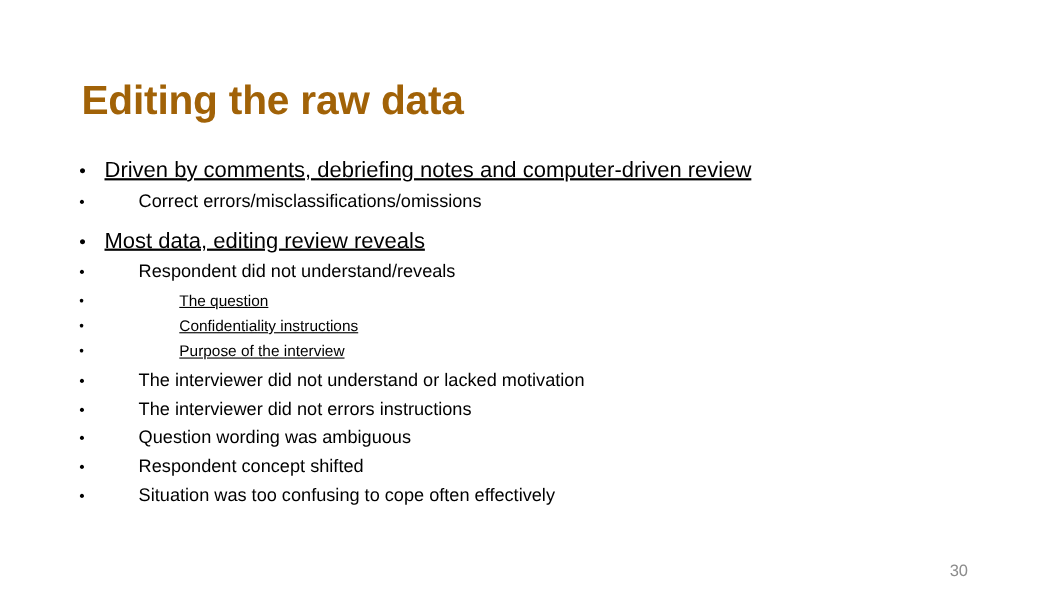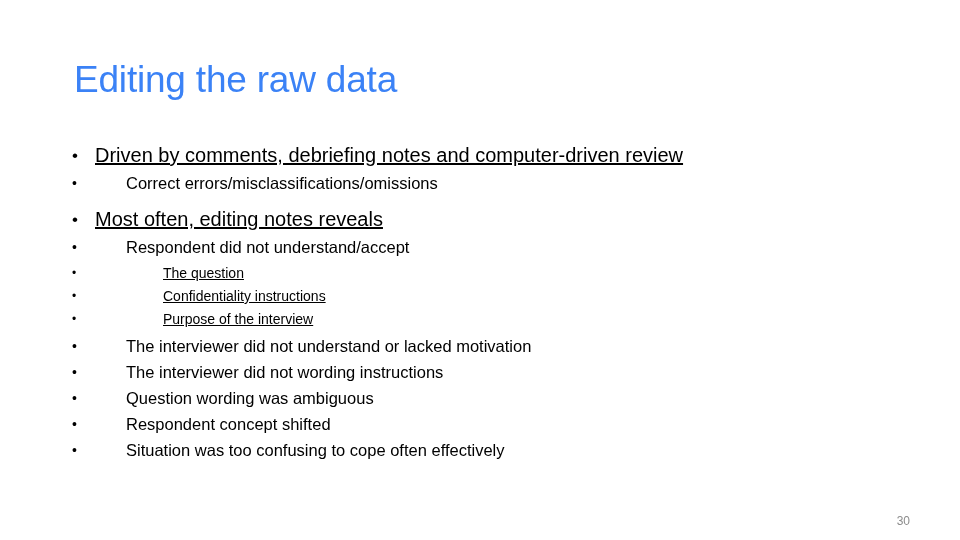--- a/index.html
+++ b/index.html
@@ -18,25 +18,25 @@
     width: 960px;
     height: 540px;
     background: #ffffff;
     box-sizing: border-box;
   }
 
   
   .slide-title {
     position: absolute;
     left: 74px;
-    top: 58px;
+    top: 70px;
     width: 820px;
     font-size: 37px;
-    font-weight: normal;
-    color: #3b82f6;
+    font-weight: bold;
+    color: #a16207;
     letter-spacing: -0.2px;
     line-height: 44px;
     white-space: nowrap;
   }
 
   
   .body-content {
     position: absolute;
     left: 72px;
     top: 142px;
@@ -95,23 +95,23 @@
   
   .gap-before-l1 { margin-top: 11px; }
   .gap-before-l3 { margin-top: 3px; }
   .gap-before-tail { margin-top: 4px; }
 
   .tail-item { margin-bottom: 3px; }
 
   
   .page-number {
     position: absolute;
-    right: 50px;
+    right: 80px;
     bottom: 12px;
-    font-size: 12px;
+    font-size: 15px;
     color: #8c8c8c;
     text-align: right;
   }
 </style>
 </head>
 <body>
 
 <div class="slide">
 
   <div class="slide-title">Editing the raw data</div>
@@ -124,26 +124,26 @@
         <span class="bullet-text">Driven by comments, debriefing notes and computer-driven review</span>
       </li>
 
       <li class="bullet l2">
         <span class="bullet-dot">•</span>
         <span class="bullet-text">Correct errors/misclassifications/omissions</span>
       </li>
 
       <li class="bullet l1 gap-before-l1">
         <span class="bullet-dot">•</span>
-        <span class="bullet-text">Most often, editing notes reveals</span>
+        <span class="bullet-text">Most data, editing review reveals</span>
       </li>
 
       <li class="bullet l2">
         <span class="bullet-dot">•</span>
-        <span class="bullet-text">Respondent did not understand/accept</span>
+        <span class="bullet-text">Respondent did not understand/reveals</span>
       </li>
 
       <li class="bullet l3 gap-before-l3">
         <span class="bullet-dot">•</span>
         <span class="bullet-text">The question</span>
       </li>
 
       <li class="bullet l3">
         <span class="bullet-dot">•</span>
         <span class="bullet-text">Confidentiality instructions</span>
@@ -154,21 +154,21 @@
         <span class="bullet-text">Purpose of the interview</span>
       </li>
 
       <li class="bullet l2 tail-item gap-before-tail">
         <span class="bullet-dot">•</span>
         <span class="bullet-text">The interviewer did not understand or lacked motivation</span>
       </li>
 
       <li class="bullet l2 tail-item">
         <span class="bullet-dot">•</span>
-        <span class="bullet-text">The interviewer did not wording instructions</span>
+        <span class="bullet-text">The interviewer did not errors instructions</span>
       </li>
 
       <li class="bullet l2 tail-item">
         <span class="bullet-dot">•</span>
         <span class="bullet-text">Question wording was ambiguous</span>
       </li>
 
       <li class="bullet l2 tail-item">
         <span class="bullet-dot">•</span>
         <span class="bullet-text">Respondent concept shifted</span>

